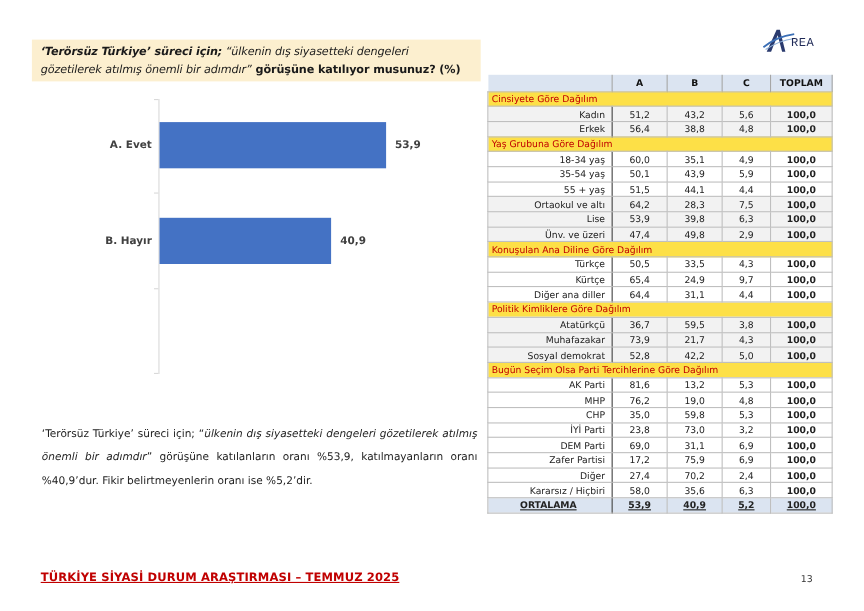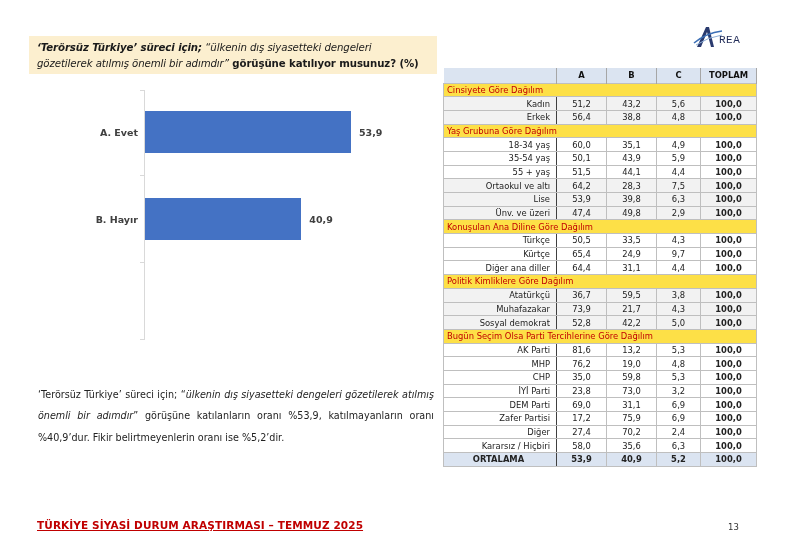--- a/index.html
+++ b/index.html
@@ -37,21 +37,21 @@
   table { border-collapse: collapse; width: 313px; table-layout: fixed; font-size: 8.4px; }
   col.c0 { width: 113px; } col.c1 { width: 50px; } col.c2 { width: 50px; } col.c3 { width: 44px; } col.c4 { width: 56px; }
   th { background: #dbe4f1; font-weight: bold; height: 15px; border-right: 1px solid #a6a6a6; color: #111; text-align: center; }
   th.blank { border-right: 1px solid #a6a6a6; }
   td { height: 13.7px; border: 1px solid #bfbfbf; padding: 0 3px; color: #222; }
   td.lbl { text-align: right; padding-right: 6px; border-right: 1px solid #404040; }
   td.num { text-align: center; }
   td.tot { text-align: center; font-weight: bold; }
   tr.grp td { color: #c00000; border-left: 1px solid #bfbfbf; text-align: left; padding-left: 3px; border-right: 1px solid #bfbfbf; background: #fde047; }
   tr.shade td { background: #f2f2f2; }
-  tr.avg td { background: #dbe4f1; font-weight: bold; }
+  tr.avg td { background: #dbe4f1; font-weight: bold; text-decoration: underline; }
   tr.avg td.lbl { text-align: center; }
 
   .footer-title {
     position: absolute; left: 37px; top: 519px; font-size: 10.5px; font-weight: bold; color: #c00000;
     text-decoration: underline; text-decoration-color: #c00000; letter-spacing: 0.1px;
   }
   .page-num { position: absolute; left: 728px; top: 522px; font-size: 8.5px; color: #333; }
 </style>
 </head>
 <body>

